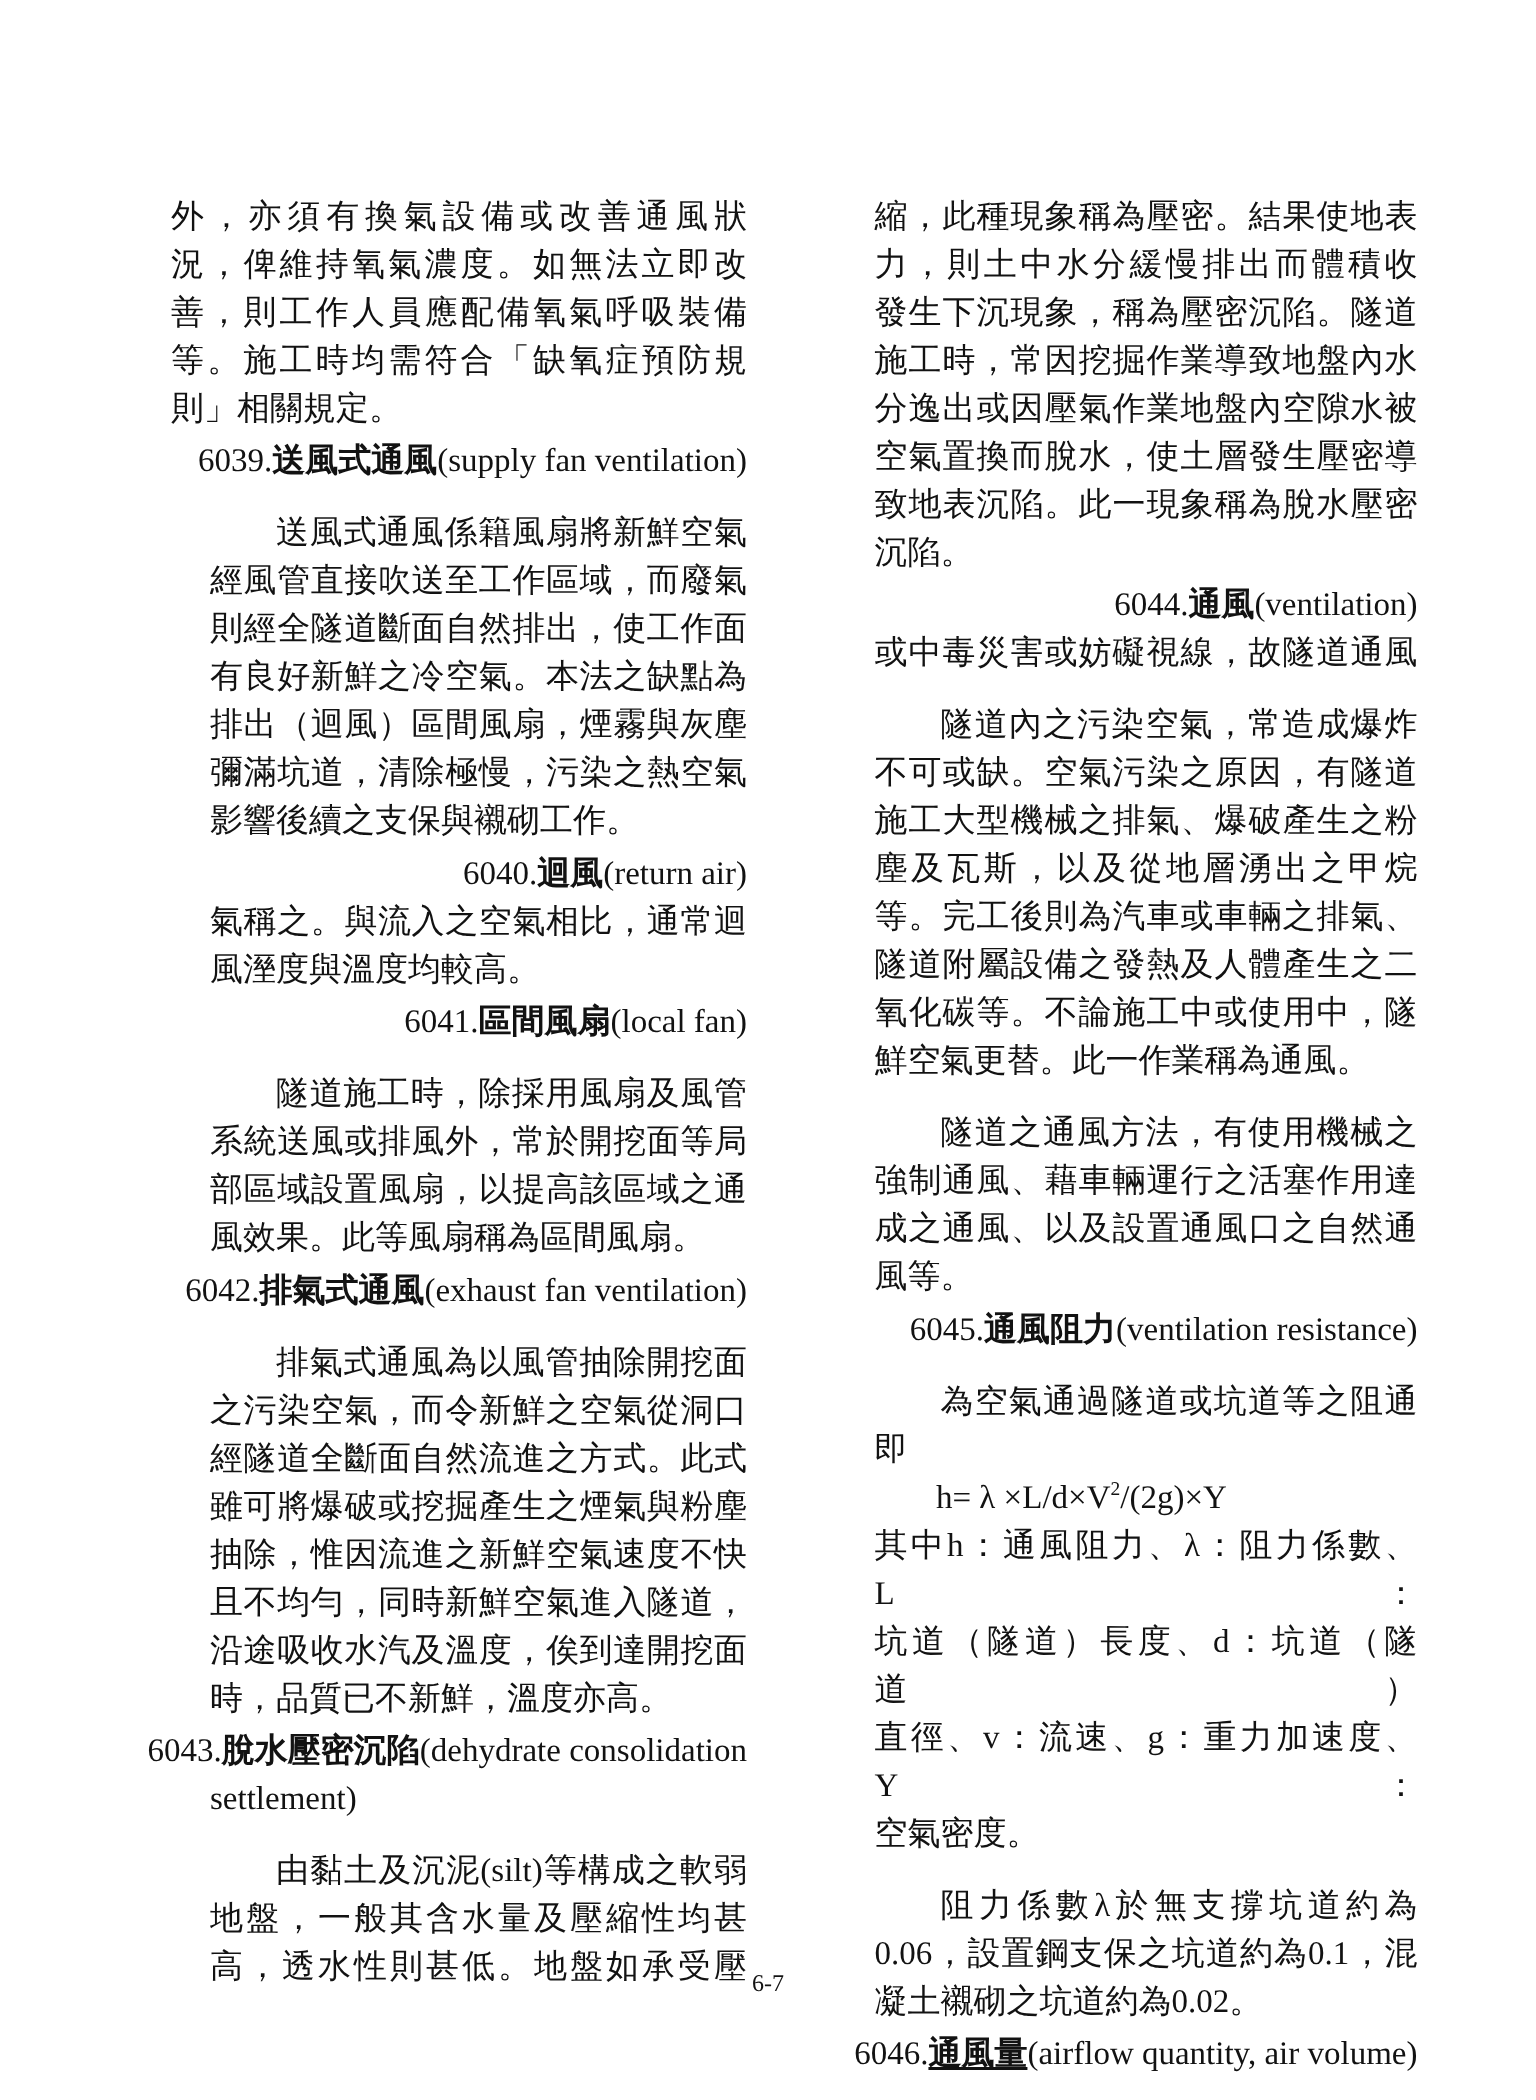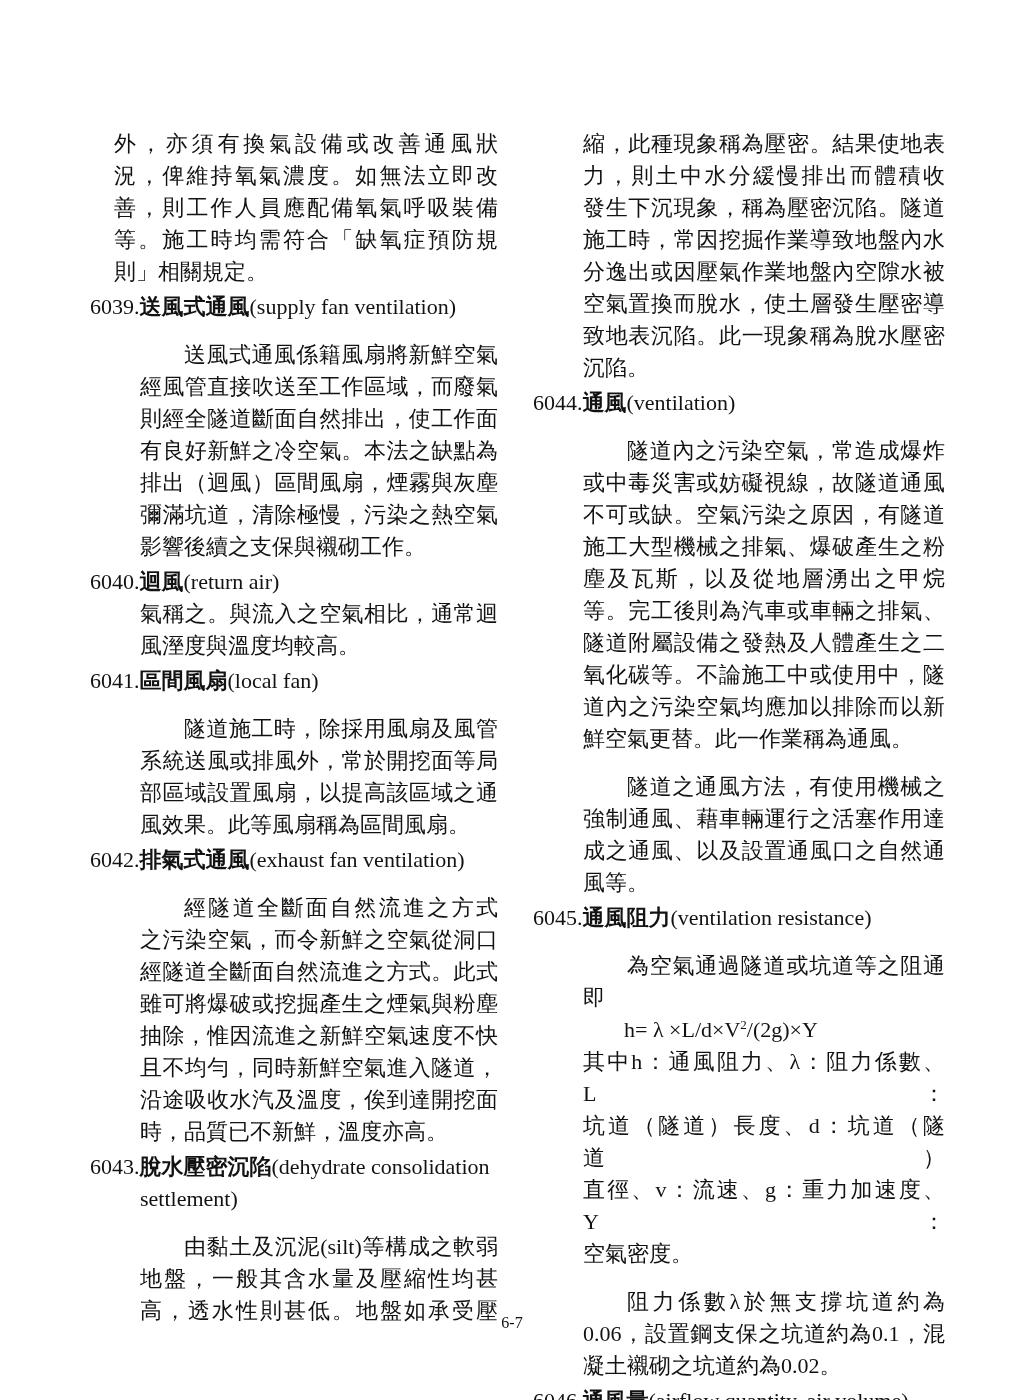--- a/index.html
+++ b/index.html
@@ -17,21 +17,21 @@
   #col-right { left:533px; width:412px; }
 
   .block-para { padding-left:50px; }
   .block-para.hang24 { padding-left:24px; }
 
   .ln { min-height:32px; text-align:left; }
   .ln.fill { text-align:justify; text-align-last:justify; }
   .ln.indent { padding-left:44px; }
   .ln.fill.indent { text-indent:0;margin-top:16px; }
 
-  .heading { margin-top:3px; white-space:nowrap; }
+  .heading { margin-top:3px; white-space:nowrap;text-align:right; }
   .heading .num { font-weight:normal; }
   .heading .term { font-weight:bold; }
   .heading .term.u { text-decoration:underline; }
   .heading .en { font-weight:normal; }
   .heading-cont { padding-left:50px; white-space:nowrap; }
 
   .formula { padding-left:91px; white-space:nowrap; }
   .formula sup { font-size:13px; line-height:0; }
 
   #footer {
@@ -68,21 +68,21 @@
       </div>
       <div class="heading"><span class="num">6041.</span><span class="term">區間風扇</span><span class="en">(local fan)</span></div>
       <div class="block-para">
         <div class="ln indent fill">隧道施工時，除採用風扇及風管</div>
         <div class="ln fill">系統送風或排風外，常於開挖面等局</div>
         <div class="ln fill">部區域設置風扇，以提高該區域之通</div>
         <div class="ln">風效果。此等風扇稱為區間風扇。</div>
       </div>
       <div class="heading"><span class="num">6042.</span><span class="term">排氣式通風</span><span class="en">(exhaust fan ventilation)</span></div>
       <div class="block-para">
-        <div class="ln indent fill">經隧道全斷面自然流進之方式</div>
+        <div class="ln indent fill">排氣式通風為以風管抽除開挖面</div>
         <div class="ln fill">之污染空氣，而令新鮮之空氣從洞口</div>
         <div class="ln fill">經隧道全斷面自然流進之方式。此式</div>
         <div class="ln fill">雖可將爆破或挖掘產生之煙氣與粉塵</div>
         <div class="ln fill">抽除，惟因流進之新鮮空氣速度不快</div>
         <div class="ln fill">且不均勻，同時新鮮空氣進入隧道，</div>
         <div class="ln fill">沿途吸收水汽及溫度，俟到達開挖面</div>
         <div class="ln">時，品質已不新鮮，溫度亦高。</div>
       </div>
       <div class="heading"><span class="num">6043.</span><span class="term">脫水壓密沉陷</span><span class="en">(dehydrate consolidation</span></div>
       <div class="heading-cont">settlement)</div>
@@ -98,29 +98,28 @@
         <div class="ln fill">力，則土中水分緩慢排出而體積收</div>
         <div class="ln fill">發生下沉現象，稱為壓密沉陷。隧道</div>
         <div class="ln fill">施工時，常因挖掘作業導致地盤內水</div>
         <div class="ln fill">分逸出或因壓氣作業地盤內空隙水被</div>
         <div class="ln fill">空氣置換而脫水，使土層發生壓密導</div>
         <div class="ln fill">致地表沉陷。此一現象稱為脫水壓密</div>
         <div class="ln">沉陷。</div>
       </div>
       <div class="heading"><span class="num">6044.</span><span class="term">通風</span><span class="en">(ventilation)</span></div>
       <div class="block-para">
+        <div class="ln fill">或中毒災害或妨礙視線，故隧道通風</div>
         <div class="ln indent fill">隧道內之污染空氣，常造成爆炸</div>
-        <div class="ln fill">或中毒災害或妨礙視線，故隧道通風</div>
         <div class="ln fill">不可或缺。空氣污染之原因，有隧道</div>
         <div class="ln fill">施工大型機械之排氣、爆破產生之粉</div>
         <div class="ln fill">塵及瓦斯，以及從地層湧出之甲烷</div>
         <div class="ln fill">等。完工後則為汽車或車輛之排氣、</div>
         <div class="ln fill">隧道附屬設備之發熱及人體產生之二</div>
         <div class="ln fill">氧化碳等。不論施工中或使用中，隧</div>
-        <div class="ln fill">道內之污染空氣均應加以排除而以新</div>
         <div class="ln">鮮空氣更替。此一作業稱為通風。</div>
       </div>
       <div class="block-para">
         <div class="ln indent fill">隧道之通風方法，有使用機械之</div>
         <div class="ln fill">強制通風、藉車輛運行之活塞作用達</div>
         <div class="ln fill">成之通風、以及設置通風口之自然通</div>
         <div class="ln">風等。</div>
       </div>
       <div class="heading"><span class="num">6045.</span><span class="term">通風阻力</span><span class="en">(ventilation resistance)</span></div>
       <div class="block-para">

